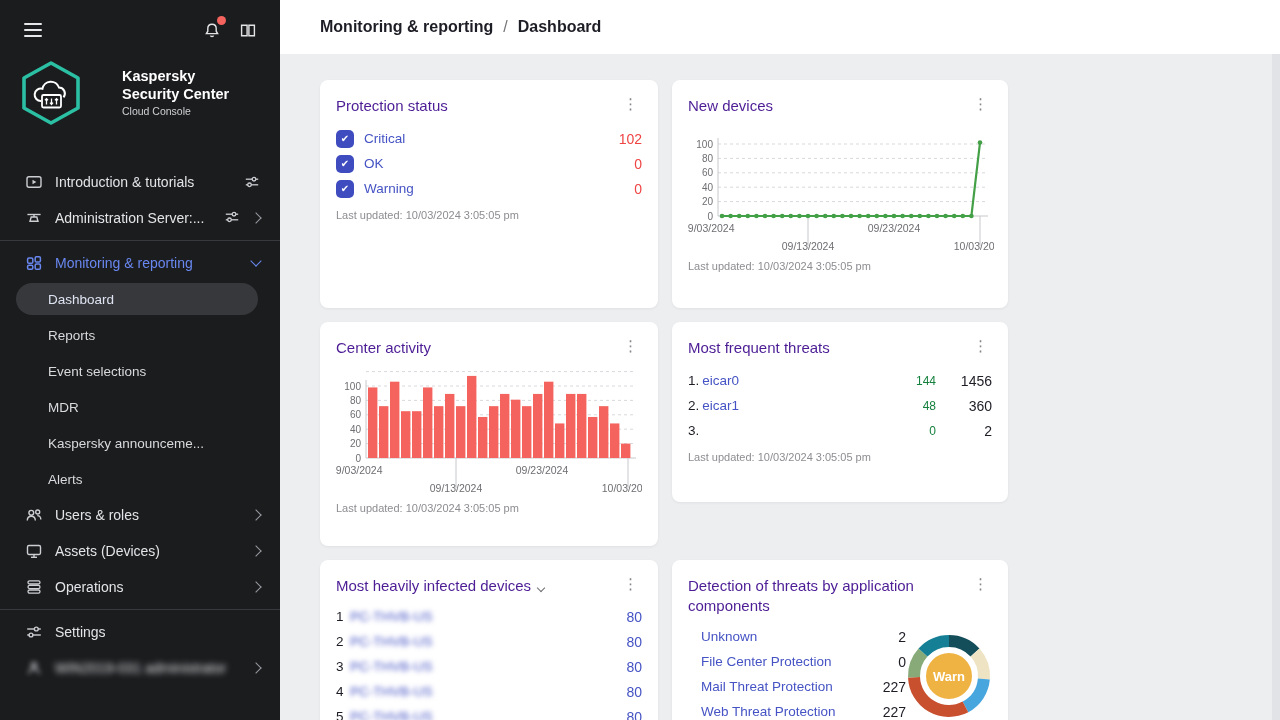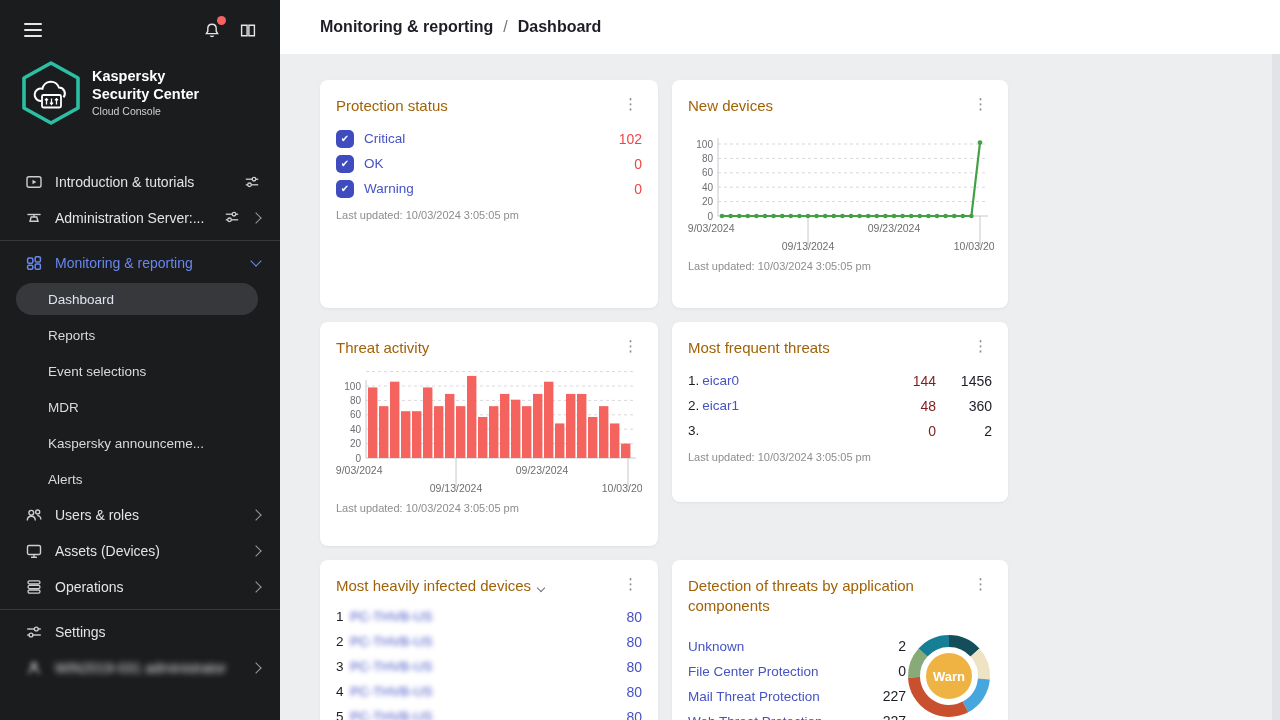--- a/index.html
+++ b/index.html
@@ -8,21 +8,21 @@
   a{text-decoration:none;cursor:pointer;}
 
   
   .sidebar{position:absolute;left:0;top:0;width:280px;height:720px;background:#1b1c1e;color:#e6e7ea;}
   .sb-top{display:flex;align-items:center;height:60px;padding:0 22px;}
   .hamburger{display:flex;flex-direction:column;gap:4px;cursor:pointer;padding:2px;}
   .hamburger span{display:block;width:18px;height:2px;border-radius:1px;background:#e6e7ea;}
   .sb-top-icons{margin-left:auto;display:flex;align-items:center;gap:16px;}
   .icon-btn{position:relative;cursor:pointer;display:flex;}
   .bell-dot{position:absolute;top:-5px;right:-4px;width:9px;height:9px;border-radius:50%;background:#f4635e;}
-  .logo-row{display:flex;align-items:center;padding:0 16px 0 20px;margin-top:0px;}
+  .logo-row{display:flex;align-items:center;padding:0 16px 0 20px;margin-top:0px;gap:30px;}
   .logo-text{margin-left:10px;line-height:1.22;}
   .logo-l1,.logo-l2{font-weight:bold;font-size:14.5px;color:#ffffff;}
   .logo-l3{font-size:10.5px;color:#cfd0d3;margin-top:2px;}
 
   .nav{margin-top:38px;}
   .nav-item{display:flex;align-items:center;height:36px;padding:0 20px 0 25px;font-size:14px;color:#e3e4e7;cursor:pointer;}
   .nav-item .ico{width:18px;height:18px;margin-right:12px;display:flex;align-items:center;justify-content:center;}
   .nav-item .grow{flex:1;}
   .nav-item.accent{color:#6987f0;}
   .right-ic{display:flex;align-items:center;gap:12px;}
@@ -48,46 +48,46 @@
   .card{position:absolute;background:#ffffff;border-radius:8px;padding:16px;box-sizing:border-box;
         box-shadow:0 1px 3px rgba(25,25,35,.06);}
   #card-protection{left:40px;top:26px;width:338px;height:228px;}
   #card-new-devices{left:392px;top:26px;width:336px;height:228px;}
   #card-threat-activity{left:40px;top:268px;width:338px;height:224px;}
   #card-frequent-threats{left:392px;top:268px;width:336px;height:180px;}
   #card-infected{left:40px;top:506px;width:338px;height:260px;}
   #card-detection{left:392px;top:506px;width:336px;height:260px;}
 
   .card-head{display:flex;align-items:flex-start;}
-  .card-title{font-size:15px;font-weight:500;color:#a16207;line-height:1.35;max-width:272px;}
+  .card-title{font-size:15px;font-weight:500;color:#4c1d95;line-height:1.35;max-width:272px;}
   .kebab{margin-left:auto;color:#85858a;font-size:15px;line-height:14px;cursor:pointer;padding:1px 4px;}
 
   .rows{margin-top:10px;}
   .ps-row{display:flex;align-items:center;height:25px;}
   .checkbox{width:18px;height:18px;border-radius:5px;background:#3f4cbf;color:#fff;display:flex;
             align-items:center;justify-content:center;font-size:10px;cursor:pointer;}
   .link{color:#4553c4;font-size:13.5px;}
   .ps-label{margin-left:10px;}
   .ps-value{margin-left:auto;font-size:14px;color:#ef4444;}
   .last-updated{font-size:11px;color:#8d8d92;margin-top:8px;}
 
   .chart{display:block;margin-top:4px;overflow:hidden;}
 
   .mft-row{display:flex;align-items:center;height:25px;font-size:13.5px;}
   .mft-rank{margin-right:3px;color:#1d1d26;}
-  .mft-red{margin-left:auto;width:46px;text-align:right;color:#7f1d1d;font-size:14px;}
+  .mft-red{margin-left:auto;width:46px;text-align:right;color:#15803d;font-size:12px;}
   .mft-total{width:56px;text-align:right;color:#1d1d26;font-size:14px;}
 
   .mhi-row{display:flex;align-items:center;height:25px;font-size:13.5px;}
   .mhi-rank{width:14px;color:#1d1d26;}
   .mhi-value{margin-left:auto;font-size:14px;}
 
   .det-wrap{display:flex;margin-top:12px;}
   .det-list{width:218px;}
-  .det-row{display:flex;align-items:flex-end;height:25px;}
+  .det-row{display:flex;align-items:flex-start;height:25px;margin-left:13px;}
   .det-value{margin-left:auto;font-size:14px;color:#1d1d26;}
   .donut-box{margin-left:auto;margin-top:4px;}
 </style>
 </head>
 <body>
 
 <aside class="sidebar">
   <div class="sb-top">
     <div class="hamburger">
         <span></span>
@@ -363,21 +363,21 @@
         <circle cx="266.2" cy="96" r="2.3" fill="#43a047"></circle>
         <circle cx="274.79999999999995" cy="96" r="2.3" fill="#43a047"></circle>
         <circle cx="283.4" cy="96" r="2.3" fill="#43a047"></circle>
         <circle cx="292" cy="22.560000000000002" r="2.3" fill="#43a047"></circle>
       </svg>
     <div class="last-updated" style="margin-top:2px">Last updated: 10/03/2024 3:05:05 pm</div>
   </section>
 
   <section class="card" id="card-threat-activity">
     <div class="card-head">
-      <span class="card-title">Threat activity</span>
+      <span class="card-title">Center activity</span>
       <span class="kebab">⋮</span>
     </div>
     <svg class="chart" id="chart-threat-activity" width="306" height="138">
         <line x1="30" y1="81.6" x2="300" y2="81.6" stroke="#d9d9dd" stroke-dasharray="3,3" stroke-width="1"></line>
         <line x1="30" y1="67.2" x2="300" y2="67.2" stroke="#d9d9dd" stroke-dasharray="3,3" stroke-width="1"></line>
         <line x1="30" y1="52.800000000000004" x2="300" y2="52.800000000000004" stroke="#d9d9dd" stroke-dasharray="3,3" stroke-width="1"></line>
         <line x1="30" y1="38.400000000000006" x2="300" y2="38.400000000000006" stroke="#d9d9dd" stroke-dasharray="3,3" stroke-width="1"></line>
         <line x1="30" y1="24" x2="300" y2="24" stroke="#d9d9dd" stroke-dasharray="3,3" stroke-width="1"></line>
         <line x1="30" y1="9.600000000000009" x2="300" y2="9.600000000000009" stroke="#d9d9dd" stroke-dasharray="3,3" stroke-width="1"></line>
         <text x="25" y="99.5" text-anchor="end" font-size="10" fill="#6e6e73">0</text>

